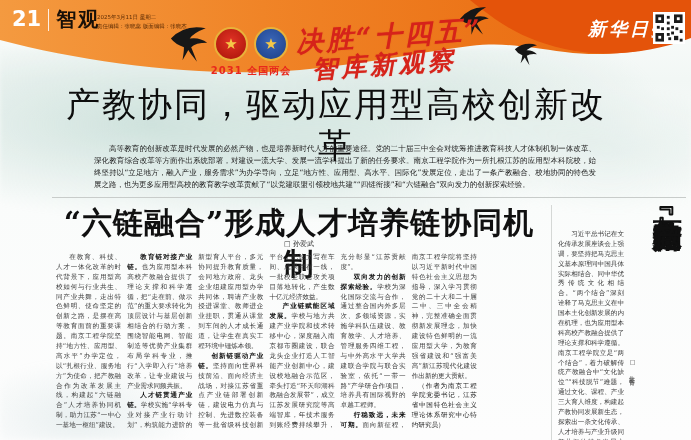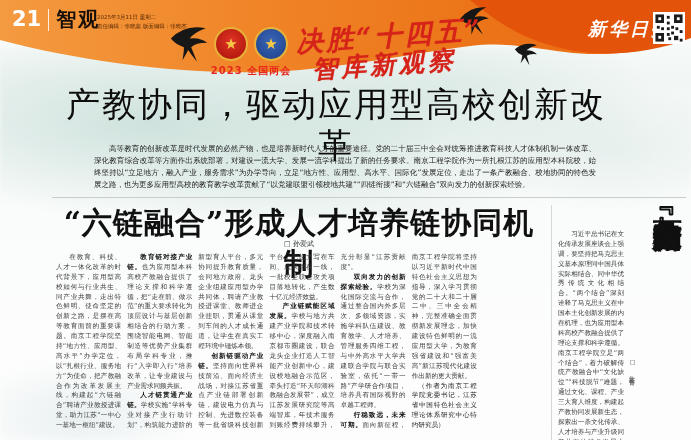--- a/index.html
+++ b/index.html
@@ -93,21 +93,21 @@
     <div>2025年3月11日 星期二</div>
     <div>责任编辑：张晓蕊  版面编辑：张晓杰</div>
   </div>
 
   <div class="emblem emblem-red">
       <span class="star">★</span>
     </div>
   <div class="emblem emblem-blue">
       <span class="star">★</span>
     </div>
-  <div class="event-badge">2023 全国两会</div>
+  <div class="event-badge">2031 全国两会</div>
 
   <div class="slogan slogan1">决胜“十四五”</div>
   <div class="slogan slogan2">智库新观察</div>
 
   <div class="paper-name">新华日报</div>
   <svg class="qr" viewBox="0 0 21 21" aria-hidden="true">
     <rect x="0" y="0" width="21" height="21" fill="#fff"></rect>
     <g fill="#1c1c1c">
       <rect x="1" y="1" width="6" height="6"></rect>
         <rect x="14" y="1" width="6" height="6"></rect>
@@ -132,21 +132,21 @@
   </svg>
 
   <div class="headline">产教协同，驱动应用型高校创新改革</div>
   <div class="intro">高等教育的创新改革是时代发展的必然产物，也是培养新时代人才的重要途径。党的二十届三中全会对统筹推进教育科技人才体制机制一体改革、深化教育综合改革等方面作出系统部署，对建设一流大学、发展一流学科提出了新的任务要求。南京工程学院作为一所扎根江苏的应用型本科院校，始终坚持以“立足地方，融入产业，服务需求”为办学导向，立足“地方性、应用型、高水平、国际化”发展定位，走出了一条产教融合、校地协同的特色发展之路，也为更多应用型高校的教育教学改革贡献了“以党建联盟引领校地共建”“四链衔接”和“六链融合”双向发力的创新探索经验。</div>
 
   <div class="rule-h"></div>
 
   <div class="a1-head">“六链融合”形成人才培养链协同机制</div>
   <div class="a1-byline">□ 孙爱武</div>
   <div class="a1-body">
-    <p><b></b><span>在教育、科技、人才一体化改革的时代背景下，应用型高校如何与行业共生、同产业共舞，走出特色鲜明、使命坚定的创新之路，是摆在高等教育面前的重要课题。南京工程学院坚持“地方性、应用型、高水平”办学定位，以“扎根行业、服务地方”为使命，把产教融合作为改革发展主线，构建起“六链融合”聘请产业教授进课堂，助力江苏“一中心一基地一枢纽”建设。</span></p>
+    <p><b></b><span>在教育、科技、人才一体化改革的时代背景下，应用型高校如何与行业共生、同产业共舞，走出特色鲜明、使命坚定的创新之路，是摆在高等教育面前的重要课题。南京工程学院坚持“地方性、应用型、高水平”办学定位，以“扎根行业、服务地方”为使命，把产教融合作为改革发展主线，构建起“六链融合”人才培养协同机制，助力江苏“一中心一基地一枢纽”建设。</span></p>
     <p><b>教育链对接产业链。</b><span>也为应用型本科高校产教融合提供了理论支撑和科学遵循，把“走在前、做示范”的重大要求转化为顶层设计与基层创新相结合的行动方案，围绕智能电网、智能制造等优势产业集群布局学科专业，推行“入学即入行”培养改革，让专业建设与产业需求同频共振。</span></p>
     <p><b>人才链贯通产业链。</b><span>学校实施“学科专业对接产业行动计划”，构筑能力进阶的新型育人平台，多元协同提升教育质量，会同地方政府、龙头企业组建应用型办学共同体，聘请产业教授进课堂、教师进企业挂职，贯通从课堂到车间的人才成长通道，让学生在真实工程环境中锤炼本领。</span></p>
     <p><b>创新链驱动产业链。</b><span>坚持面向世界科技前沿、面向经济主战场，对接江苏省重点产业链部署创新链，建设电力仿真与控制、先进数控装备等一批省级科技创新平台，把论文写在车间、成果用在一线，一批校企联合攻关项目落地转化，产生数十亿元经济效益。</span></p>
     <p><b>产业链赋能区域发展。</b><span>学校与地方共建产业学院和技术转移中心，深度融入南京都市圈建设，联合龙头企业打造人工智能产业创新中心，建设校地融合示范区，牵头打造“环天印湖科教融合发展带”，成立江苏发展研究院等高端智库，年技术服务到账经费持续攀升，充分彰显“江苏贡献度”。</span></p>
     <p><b>双向发力的创新探索经验。</b><span>学校为深化国际交流与合作，通过整合国内外多层次、多领域资源，实施学科队伍建设、教育教学、人才培养、管理服务四维工程，与中外高水平大学共建联合学院与联合实验室，依托“一带一路”产学研合作项目，培养具有国际视野的卓越工程师。</span></p>
     <p><b>行稳致远，未来可期。</b><span>面向新征程，南京工程学院将坚持以习近平新时代中国特色社会主义思想为指导，深入学习贯彻党的二十大和二十届二中、三中全会精神，完整准确全面贯彻新发展理念，加快建设特色鲜明的一流应用型大学，为教育强省建设和“强富美高”新江苏现代化建设作出新的更大贡献。</span></p>
     <p class="note">（作者为南京工程学院党委书记，江苏省中国特色社会主义理论体系研究中心特约研究员）</p>
   </div>
 
   <div class="rule-v"></div>

